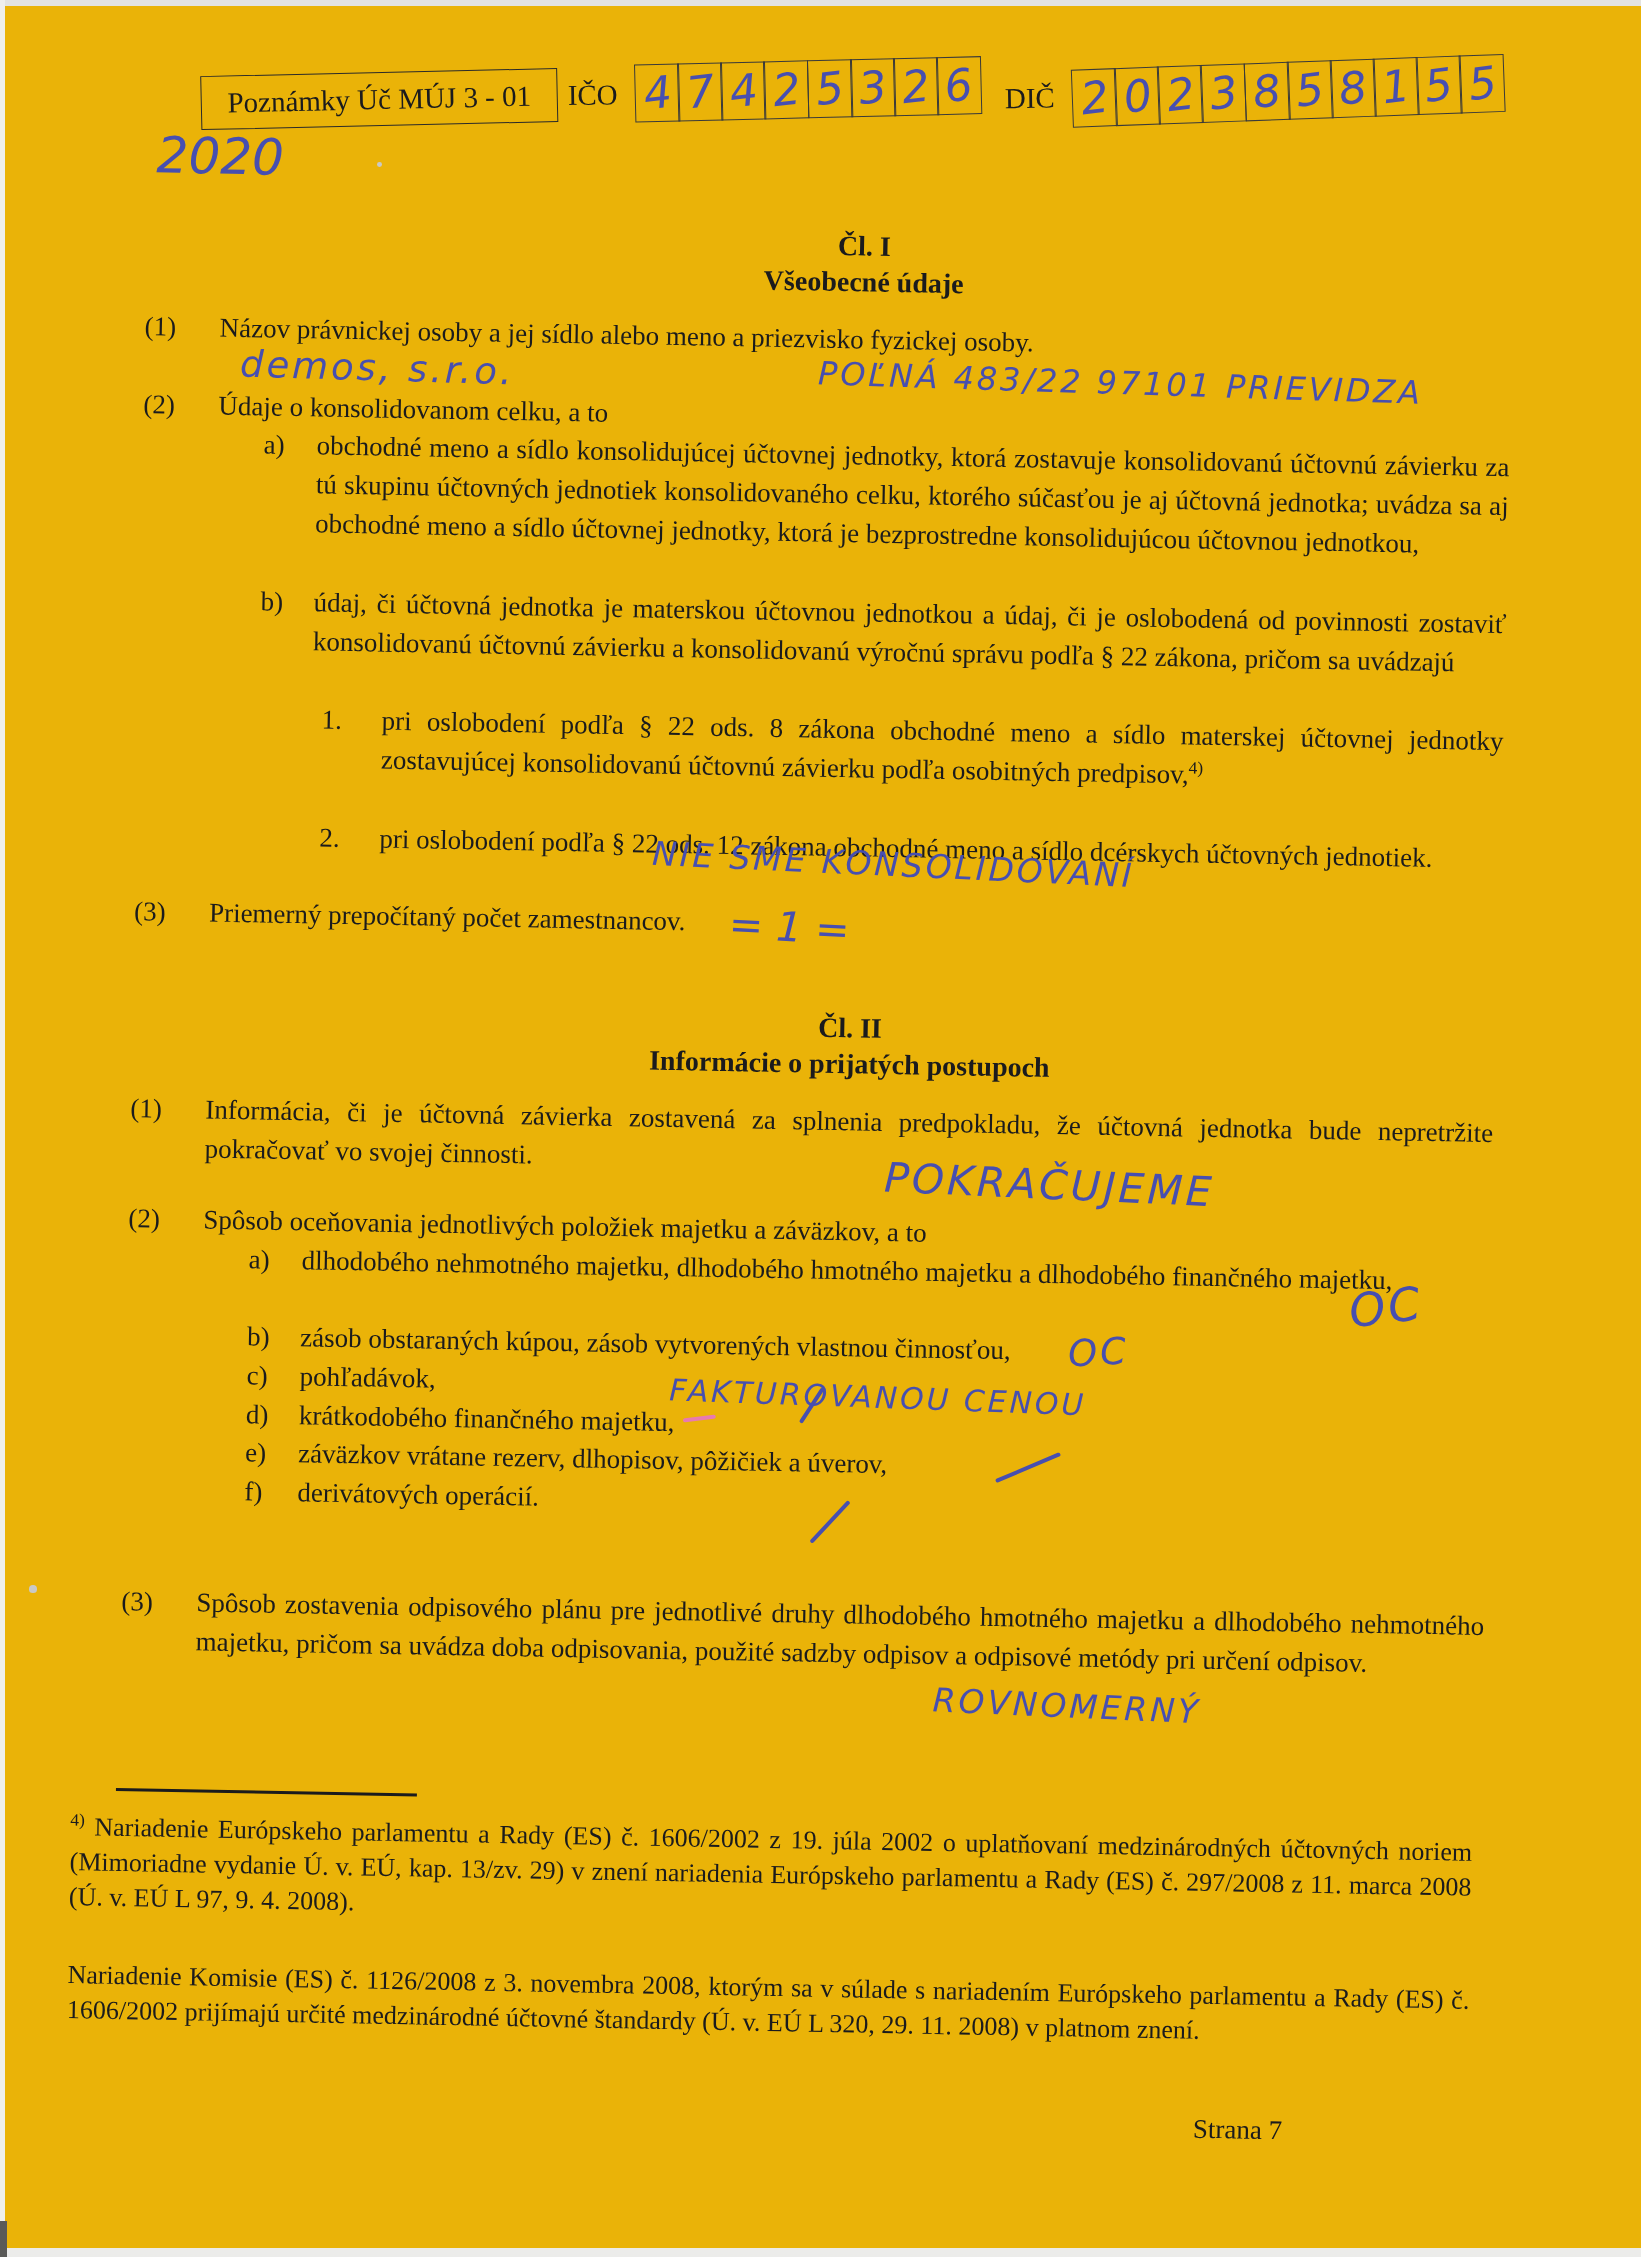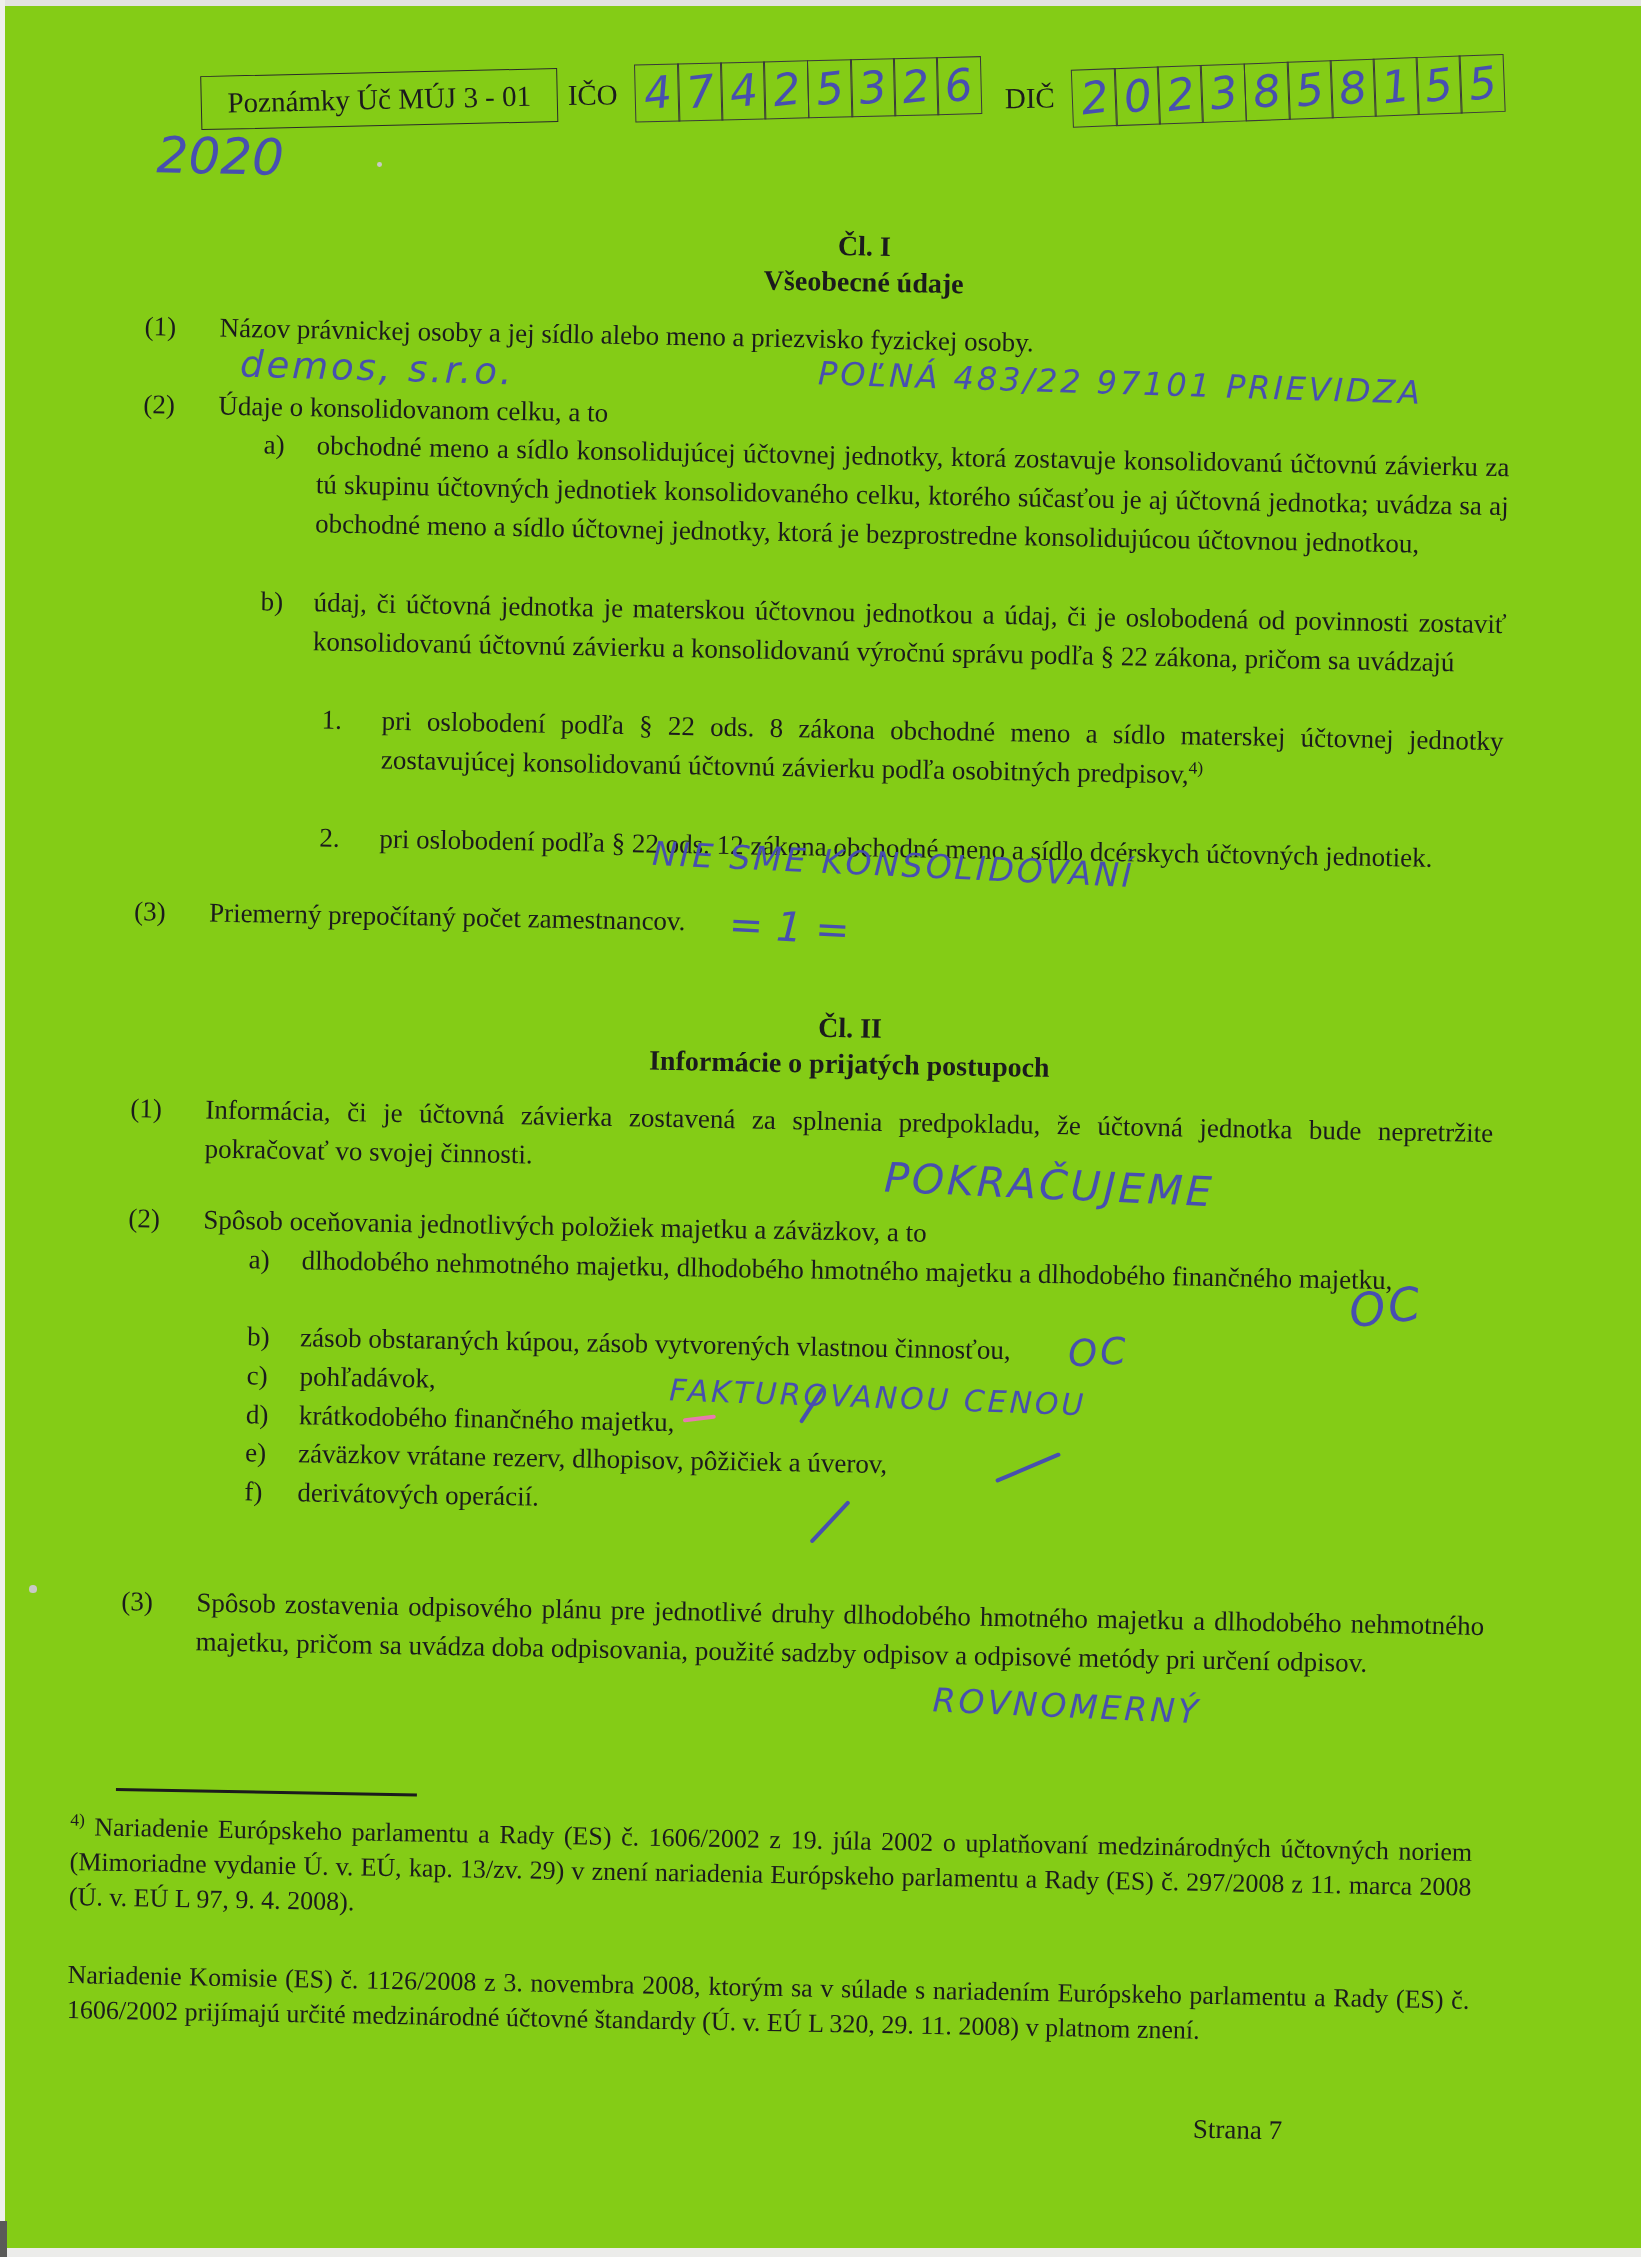--- a/index.html
+++ b/index.html
@@ -1,16 +1,16 @@
 <!DOCTYPE html>
 <html><head>
 <meta charset="utf-8">
 <style>
   html,body{margin:0;padding:0;background:#ffffff;}
-  .scan{position:relative;width:1641px;height:2257px;background:#84cc16;overflow:hidden;
+  .scan{position:relative;width:1641px;height:2257px;background:#eab308;overflow:hidden;
         font-family:"Liberation Serif", serif;color:#1b1b1d;}
   .edge-top{position:absolute;left:0;top:0;width:1641px;height:5.8px;background:#e3e3e1;}
   .edge-left{position:absolute;left:0;top:0;width:4.8px;height:2257px;background:#efefed;}
   .edge-bottom{position:absolute;left:0;top:2248px;width:1641px;height:9.7px;background:#ececea;}
   .corner-mark{position:absolute;left:0;top:2221px;width:6.8px;height:37px;background:#5a5a58;}
   .speck{position:absolute;background:#c9c9c7;border-radius:50%;}
 
   
   .header{position:absolute;left:0;top:58px;width:1641px;height:154px;
           transform:rotate(-0.9deg);transform-origin:193px 58px;}

